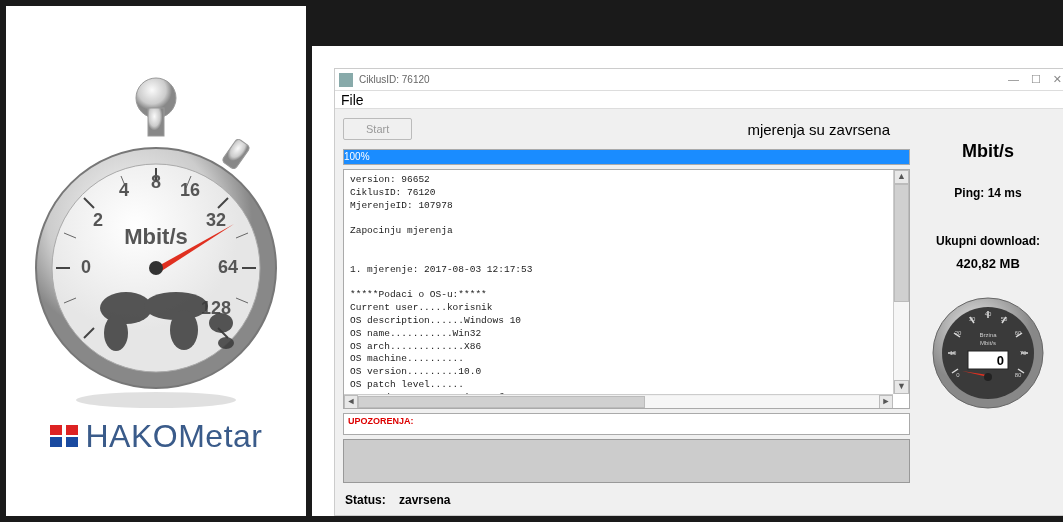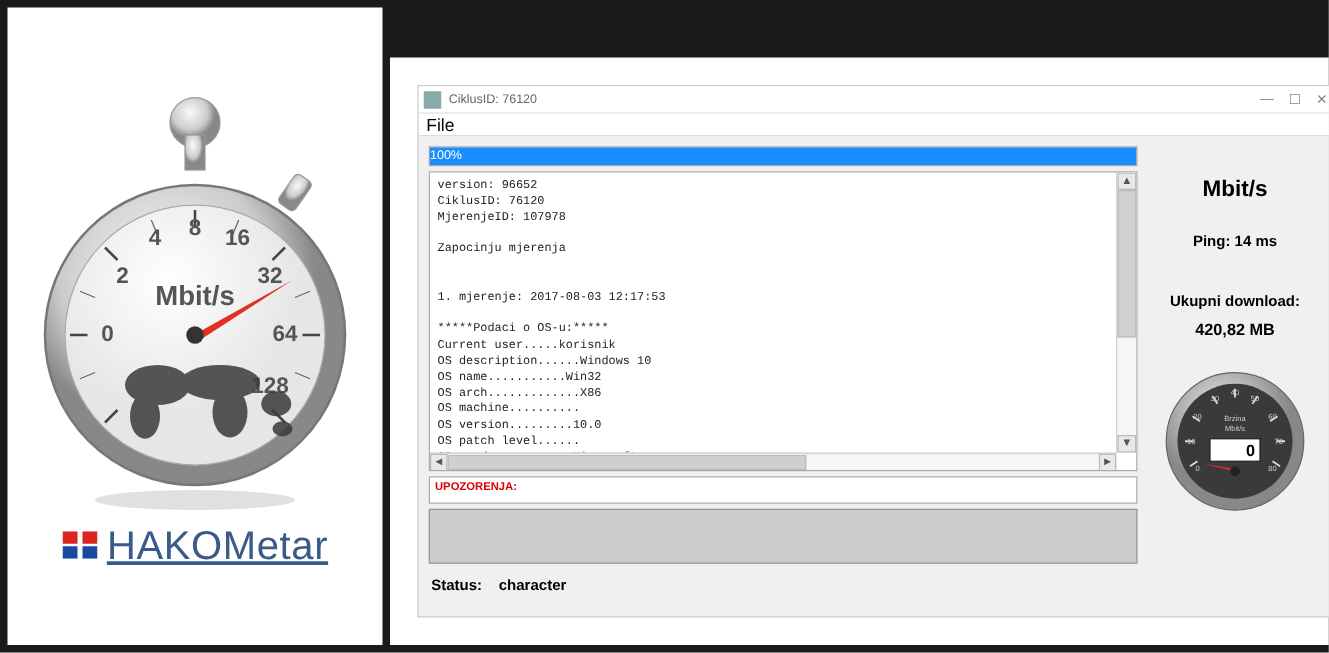--- a/index.html
+++ b/index.html
@@ -35,21 +35,20 @@
   .brand-flag {
     width: 28px;
     height: 22px;
     display: inline-block;
   }
   .brand-text {
     font-size: 32px;
     color: #3a5b8a;
     font-weight: 400;
     letter-spacing: 0.5px;
-    text-decoration: underline;
   }
   .right-panel {
     flex: 1;
     background: #fff;
     padding: 22px;
     display: flex;
     flex-direction: column;
     margin-top: 40px;
   }
   .app-window {
@@ -304,20 +303,24 @@
       </span>
     </div>
 
     <div class="menubar">
       <span>File</span>
     </div>
 
     <div class="app-body">
       <div class="main-col">
 
+        <div class="top-row">
+          <button class="start-btn" disabled="">Start</button>
+          <div class="status-msg">mjerenja su zavrsena</div>
+        </div>
 
         <div class="progress">
           <div class="progress-fill" style="width:100%">100%</div>
         </div>
 
         <div class="log-box">
           <div class="log-content" id="log-content">version: 96652
 CiklusID: 76120
 MjerenjeID: 107978
 
@@ -356,21 +359,21 @@
 
         <div class="warnings">
           <span>UPOZORENJA:</span>
         </div>
 
         <div class="gray-box"></div>
 
         <div class="status-line">
           <b>Status:</b>
           &nbsp;&nbsp;
-          <b>character</b>
+          <b>zavrsena</b>
         </div>
       </div>
 
       <div class="side-col">
         <div class="speed-unit">Mbit/s</div>
         <div class="ping">Ping: 14 ms</div>
         <div class="dl-label">Ukupni download:</div>
         <div class="dl-val">420,82 MB</div>
         <div class="gauge">
           <svg viewBox="0 0 120 120" width="120" height="120">

